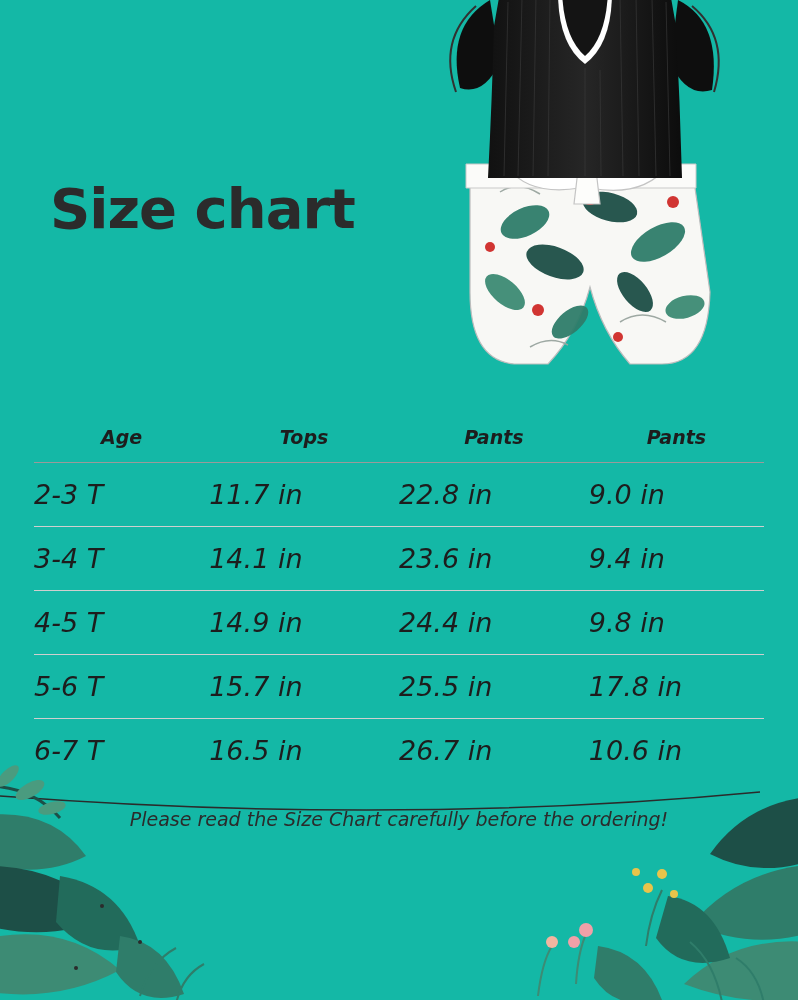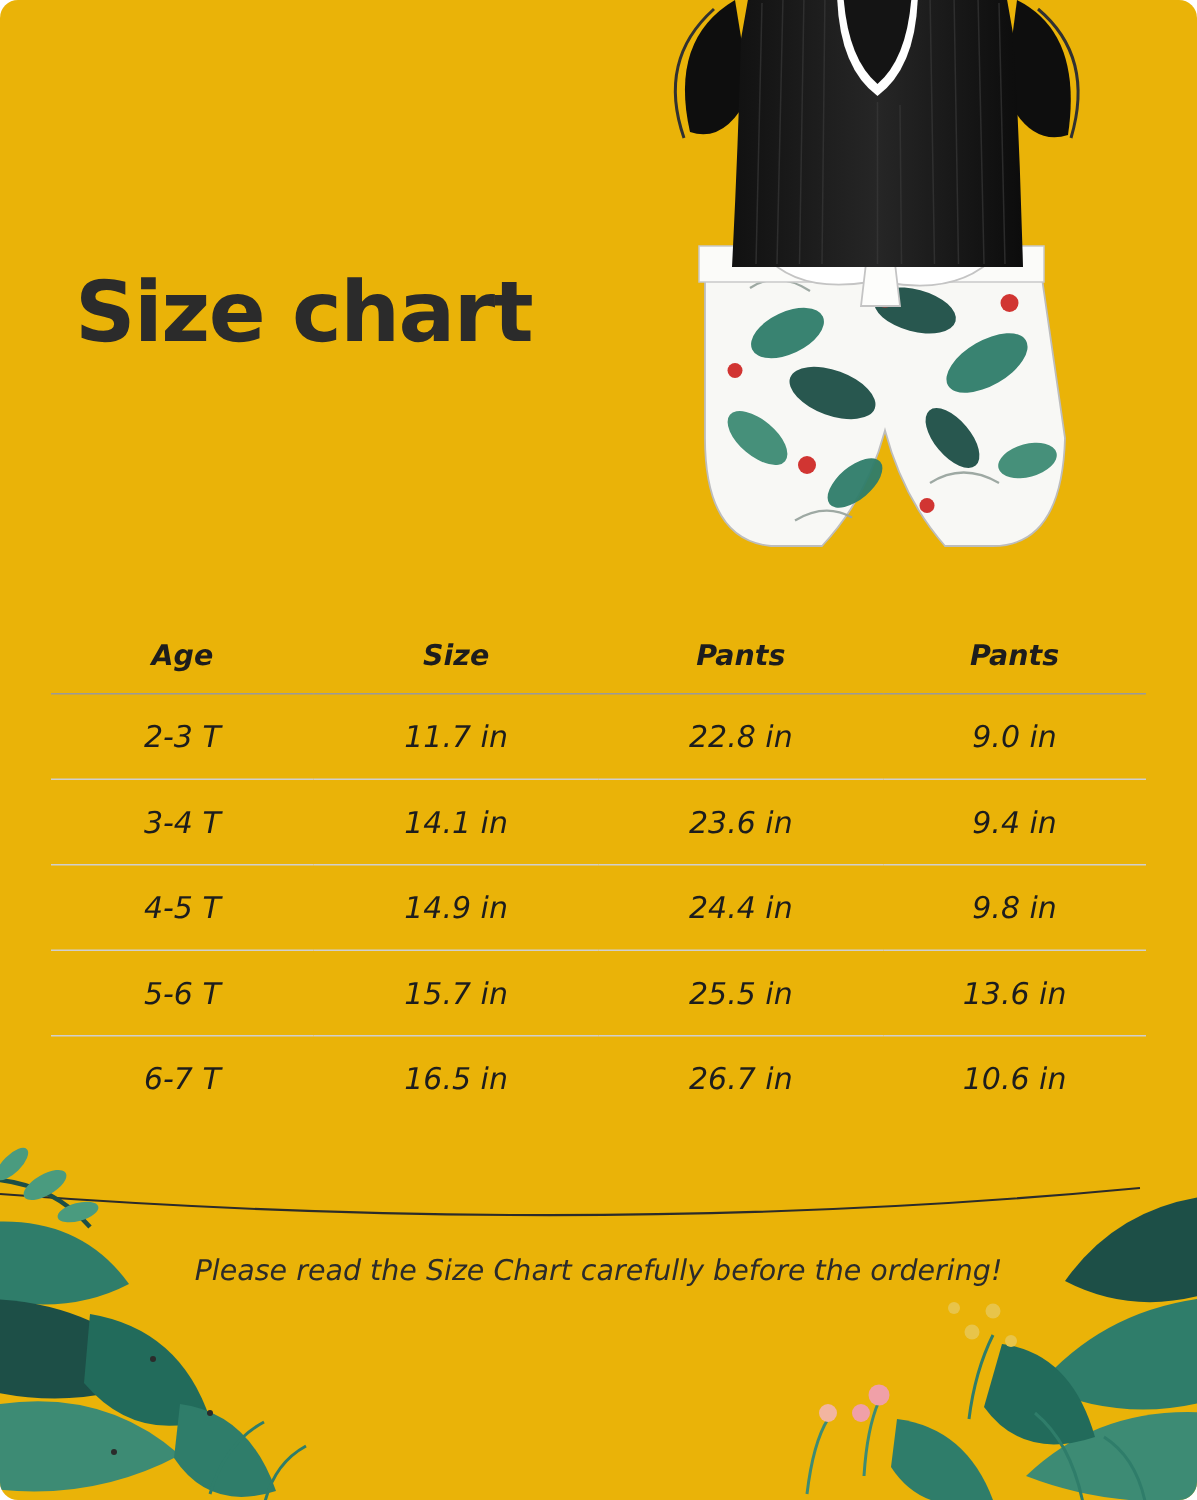--- a/index.html
+++ b/index.html
@@ -13,22 +13,21 @@
     font-family: "DejaVu Sans", sans-serif;
     overflow: hidden;
     position: relative;
   }
 
   .page {
     position: relative;
     width: 798px;
     height: 1000px;
     overflow: hidden;
-    background: #eab308;
-    border-radius: 12px;
+    background: #14b8a6;
   }
 
   
   .title {
     position: absolute;
     left: 50px;
     top: 176px;
     font-family: "DejaVu Sans", sans-serif;
     font-size: 56px;
     font-weight: 900;
@@ -59,40 +58,40 @@
   }
   table.size-table th {
     font-size: 19px;
     font-weight: bold;
     color: #1d1d1d;
     padding: 6px 0 14px 0;
     text-align: center;
     font-style: italic;
   }
   table.size-table td {
-    font-size: 20px;
+    font-size: 27px;
     color: #1d1d1d;
     padding: 16px 0 16px 0;
-    text-align: center;
+    text-align: left;
     font-style: italic;
     border-top: 1px solid #cfcfcf;
   }
   table.size-table tr.header-row th {
     border-bottom: 1px solid #9a9a9a;
   }
   table.size-table col.c-age    { width: 24%; }
   table.size-table col.c-tops   { width: 26%; }
   table.size-table col.c-bust   { width: 26%; }
   table.size-table col.c-pants  { width: 24%; }
 
   
   .note {
     position: absolute;
     left: 0;
-    top: 836px;
+    top: 808px;
     width: 798px;
     text-align: center;
     font-family: "DejaVu Sans", sans-serif;
     font-size: 19px;
     font-style: italic;
     color: #2b2b2b;
   }
 
   
   .foliage-left {
@@ -200,21 +199,21 @@
     <table class="size-table">
       <colgroup>
         <col class="c-age">
           <col class="c-tops">
           <col class="c-bust">
           <col class="c-pants">
       </colgroup>
       <thead>
         <tr class="header-row">
           <th>Age</th>
-          <th>Size</th>
+          <th>Tops</th>
           <th>Pants</th>
           <th>Pants</th>
         </tr>
       </thead>
       <tbody>
         <tr>
           <td>2-3 T</td>
           <td>11.7 in</td>
           <td>22.8 in</td>
           <td>9.0 in</td>
@@ -228,21 +227,21 @@
         <tr>
           <td>4-5 T</td>
           <td>14.9 in</td>
           <td>24.4 in</td>
           <td>9.8 in</td>
         </tr>
         <tr>
           <td>5-6 T</td>
           <td>15.7 in</td>
           <td>25.5 in</td>
-          <td>13.6 in</td>
+          <td>17.8 in</td>
         </tr>
         <tr>
           <td>6-7 T</td>
           <td>16.5 in</td>
           <td>26.7 in</td>
           <td>10.6 in</td>
         </tr>
       </tbody>
     </table>
   </div>

